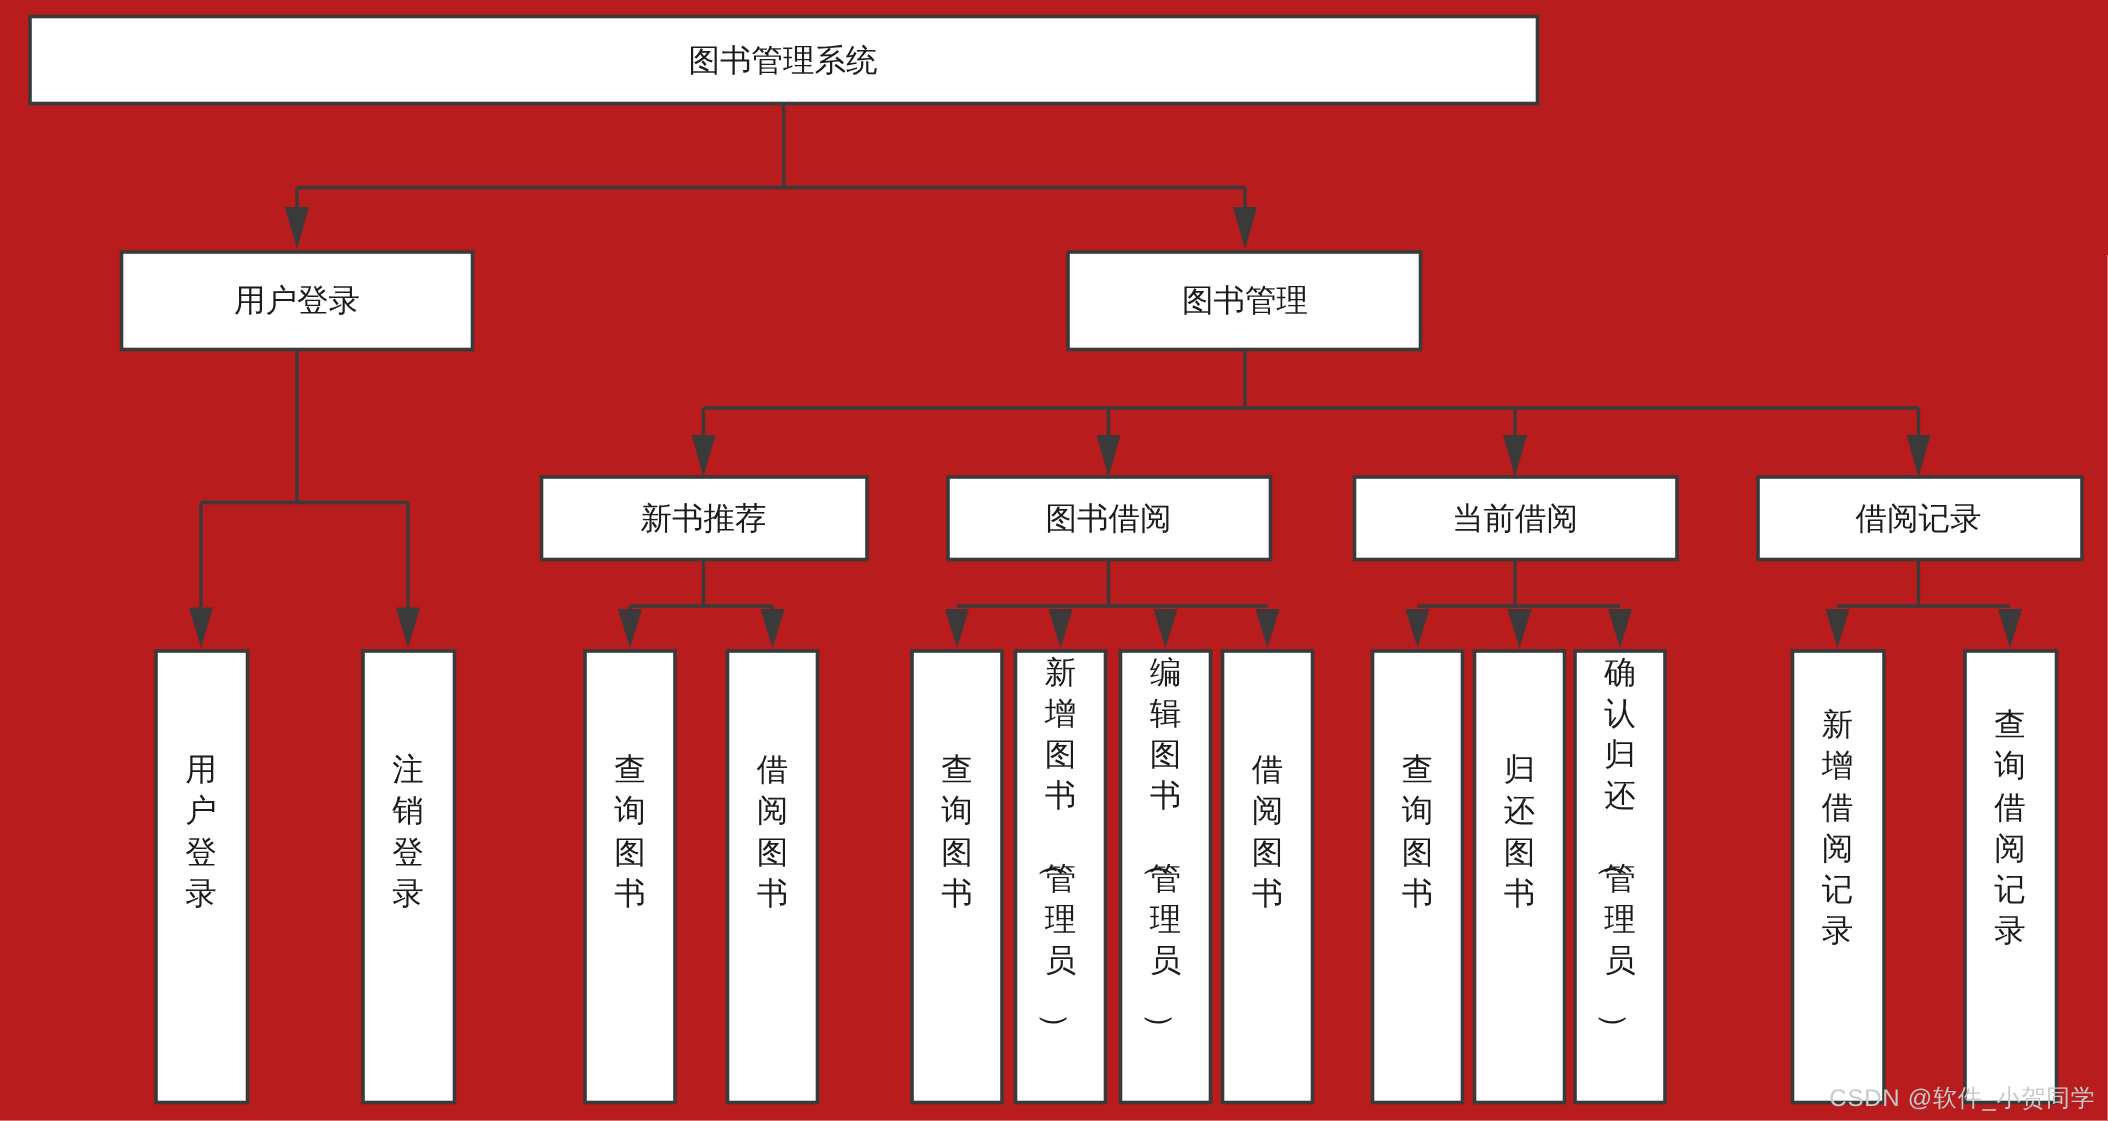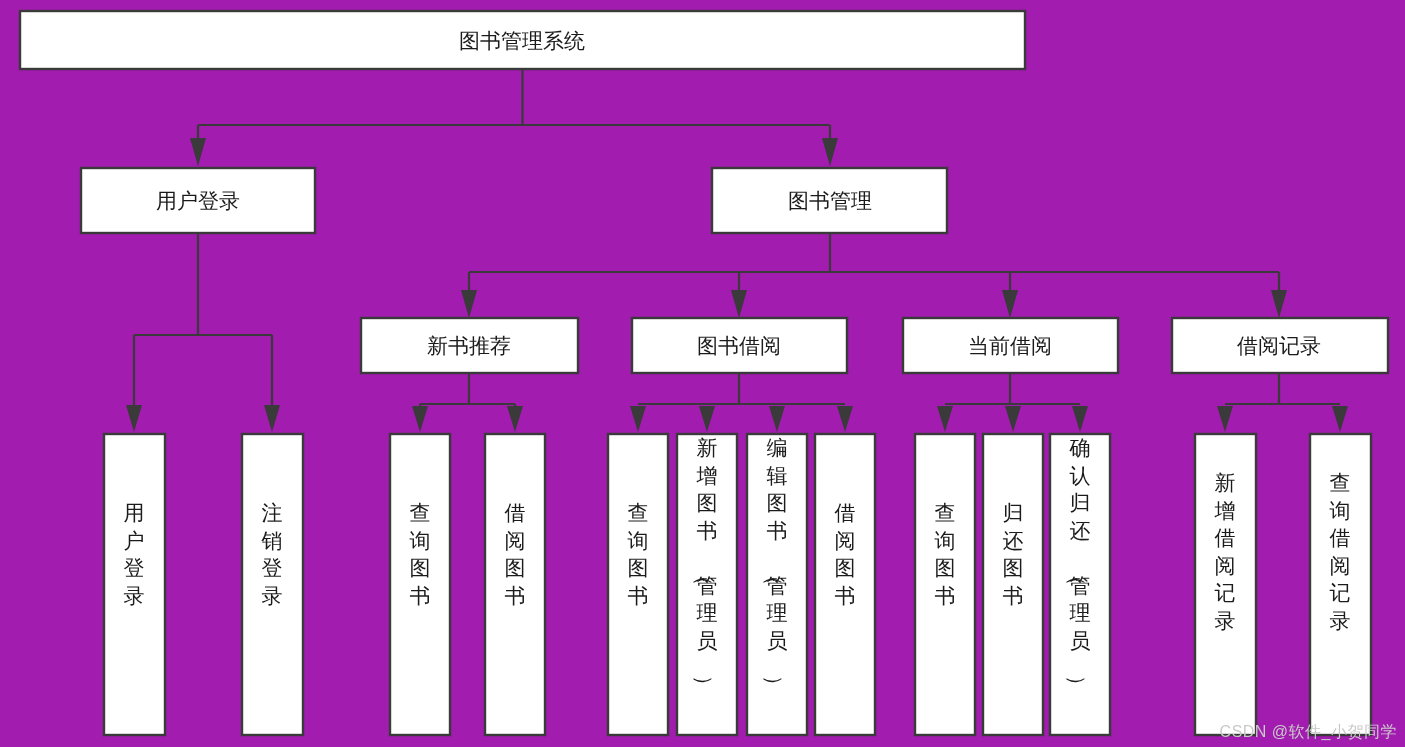--- a/index.html
+++ b/index.html
@@ -10,21 +10,21 @@
   body {
     width: 1405px;
     height: 747px;
     font-family: "Liberation Sans", sans-serif;
     overflow: hidden;
   }
   #diagram-root {
     position: relative;
     width: 1405px;
     height: 747px;
-    background: #a21caf;
+    background: #b91c1c;
   }
   svg.flow {
     position: absolute;
     top: 0;
     left: 0;
     width: 1405px;
     height: 747px;
   }
   .node-box {
     fill: #ffffff;

